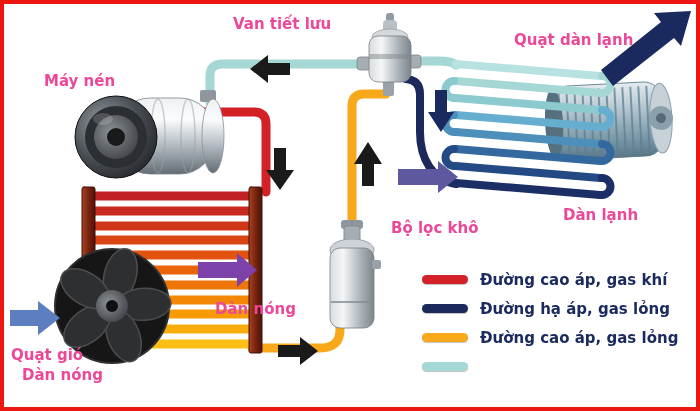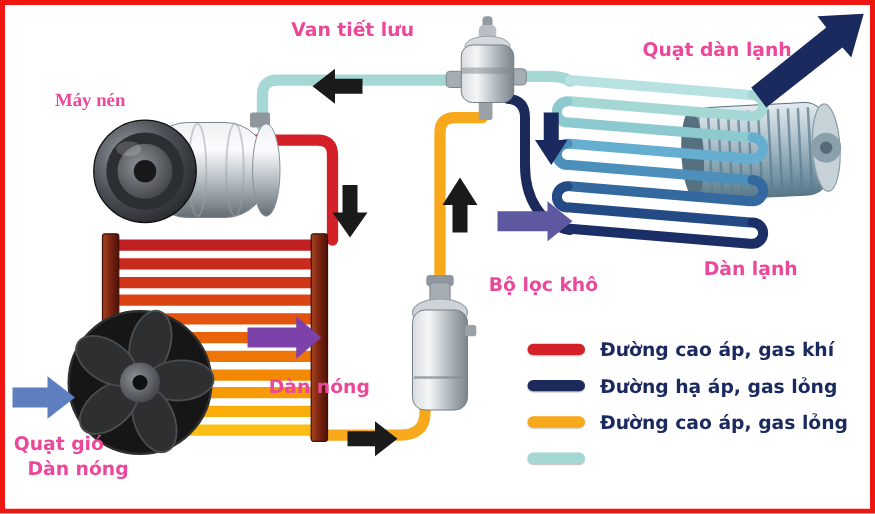--- a/index.html
+++ b/index.html
@@ -177,21 +177,21 @@
     <g>
       <polygon fill="#1b2a5e" points="601,70 661,22 654,13 691,11 681,46 674,38 613,86"></polygon>
       <polygon fill="#5e58a0" points="398,169 438,169 438,161 458,177 438,193 438,185 398,185"></polygon>
       <polygon fill="#7c42aa" points="198,262 237,262 237,253 257,270 237,287 237,278 198,278"></polygon>
       <polygon fill="#5d7fc0" points="10,310 38,310 38,301 60,318 38,335 38,326 10,326"></polygon>
     </g>
   </svg>
 
   <div class="label" style="left:233px; top:15px;">Van tiết lưu</div>
   <div class="label" style="left:477px; top:31px;margin-left:37px;">Quạt dàn lạnh</div>
-  <div class="label" style="left:44px;  top:72px;font-family:Liberation Serif, serif;">Máy nén</div>
+  <div class="label" style="left:44px;  top:72px;">Máy nén</div>
   <div class="label" style="left:563px; top:206px;text-align:right;">Dàn lạnh</div>
   <div class="label" style="left:391px; top:219px;text-align:right;">Bộ lọc khô</div>
   <div class="label" style="left:215px; top:300px;">Dàn nóng</div>
   <div class="label" style="left:11px;  top:346px;">Quạt gió</div>
   <div class="label" style="left:22px;  top:366px;">Dàn nóng</div>
 
   <div class="legend">
     <div class="legend-row">
       <span class="swatch" style="background: rgb(212, 32, 39);"></span>
       <span class="legend-label">Đường cao áp, gas khí</span>

